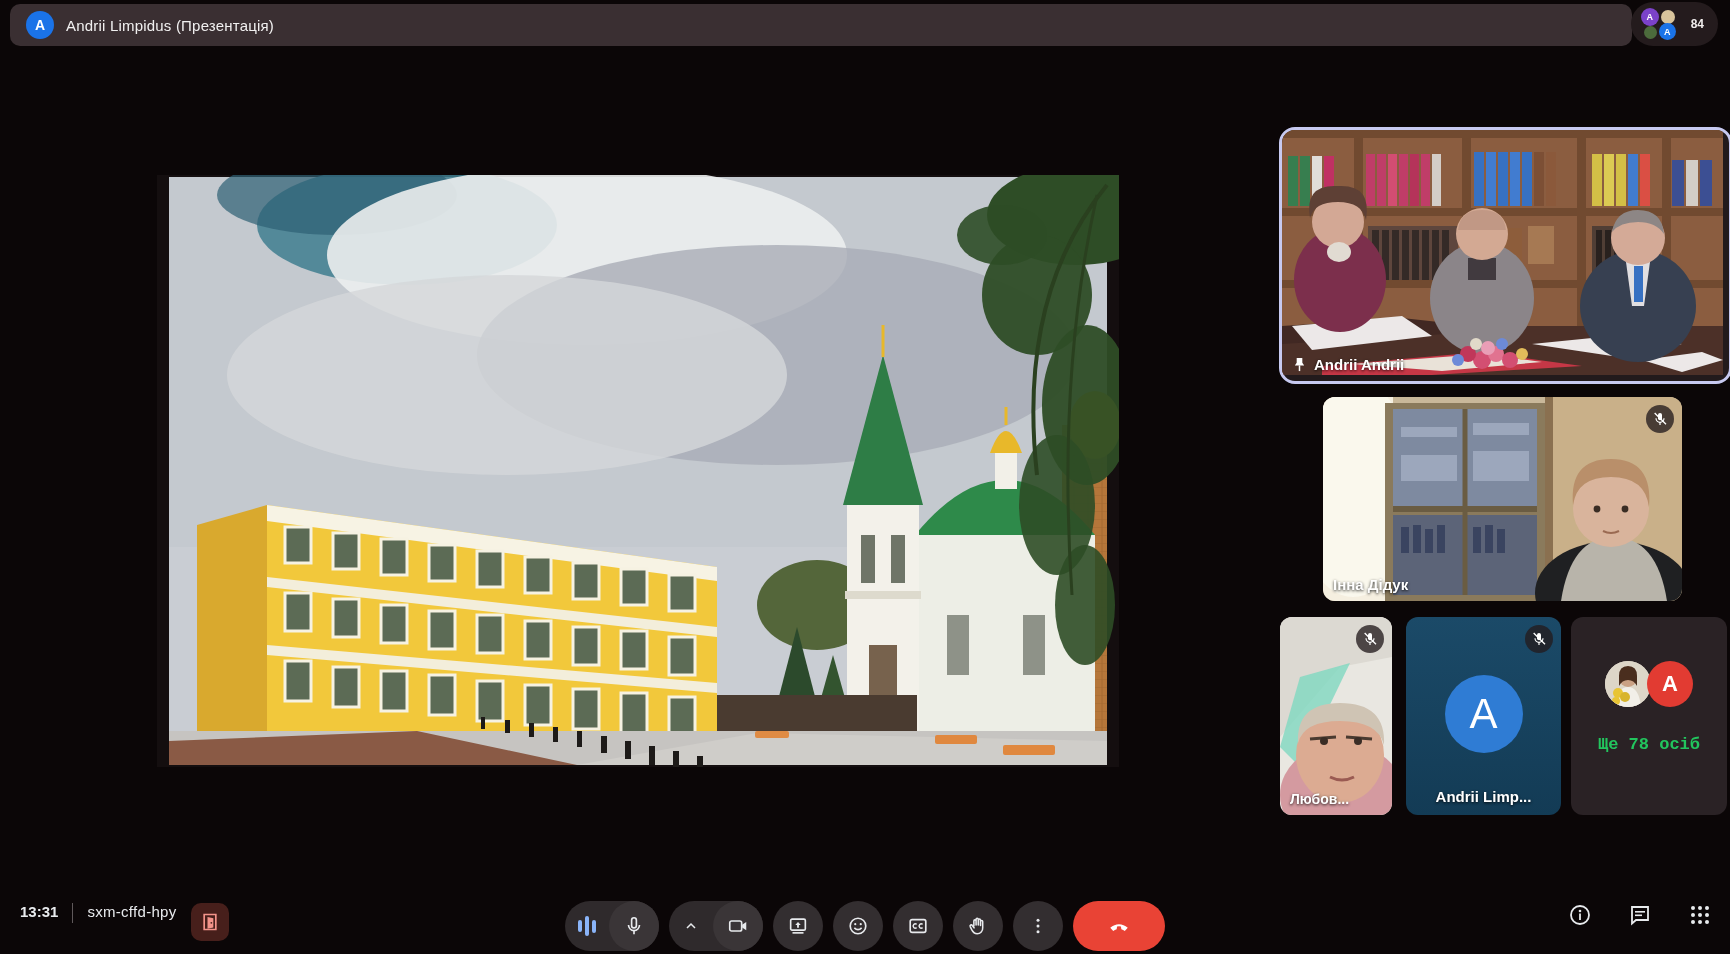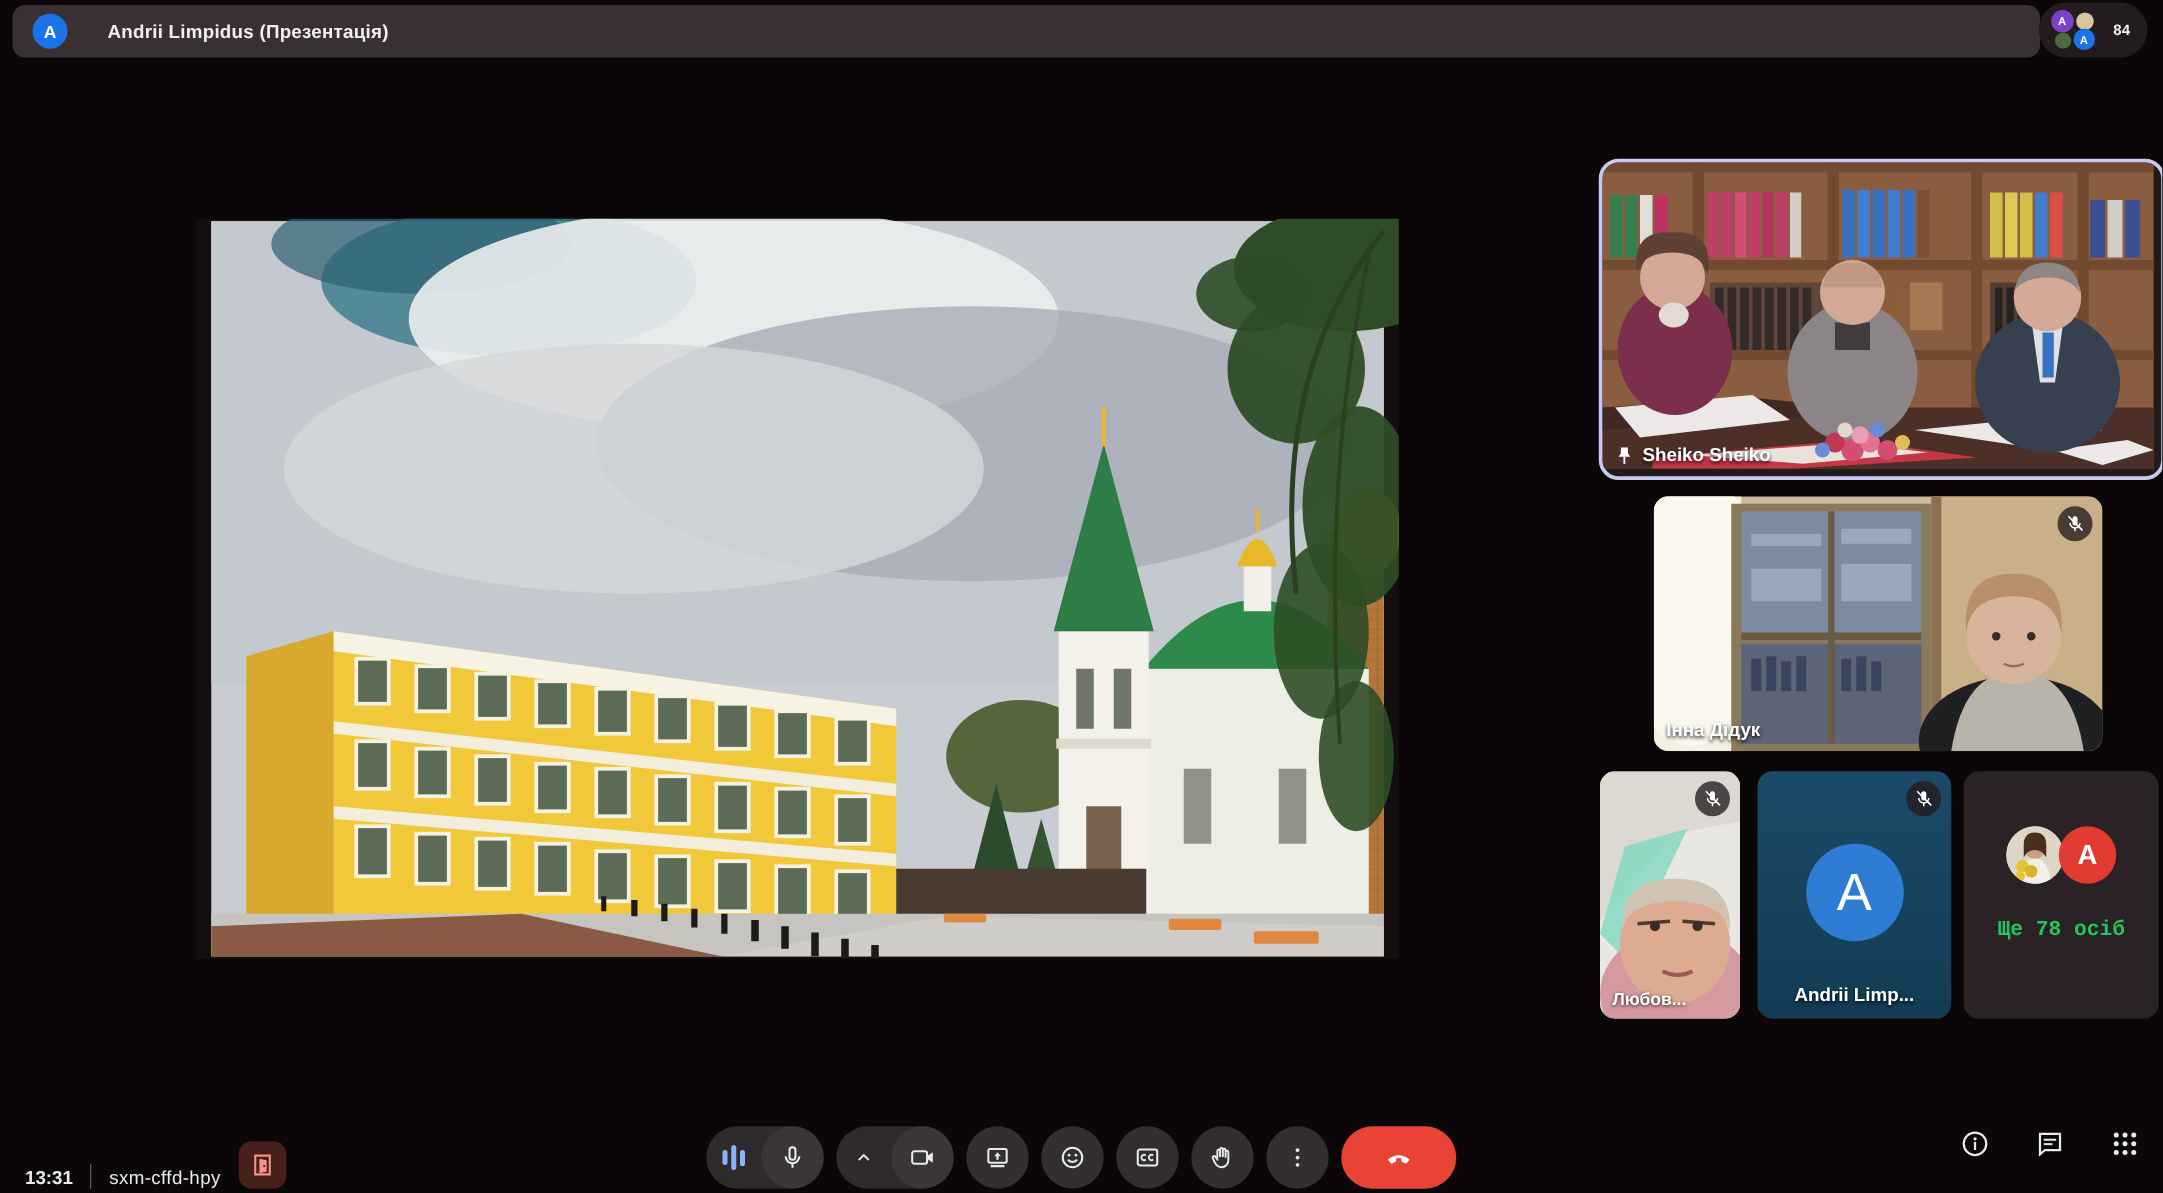--- a/index.html
+++ b/index.html
@@ -5,21 +5,21 @@
   html,body{margin:0;padding:0;background:#0b0607;}
   .stage{position:relative;width:1730px;height:954px;background:#0b0607;overflow:hidden;
          font-family:"Liberation Sans","DejaVu Sans",sans-serif;color:#fff;}
 
   
   .presenter-pill{position:absolute;left:10px;top:4px;width:1622px;height:42px;
     background:#3a2f32;border-radius:10px;display:flex;align-items:center;}
   .presenter-avatar{width:28px;height:28px;border-radius:50%;background:#1a73e8;
     margin-left:16px;display:flex;align-items:center;justify-content:center;
     font-size:14px;font-weight:bold;color:#fff;}
-  .presenter-label{margin-left:32px;font-size:15px;font-weight:700;color:#f1f0f0;letter-spacing:.2px;}
+  .presenter-label{margin-left:12px;font-size:15px;font-weight:400;color:#f1f0f0;letter-spacing:.2px;}
 
   .people-badge{position:absolute;right:12px;top:2px;height:44px;display:flex;align-items:center;
     background:#241b1d;border-radius:22px;padding:0 14px 0 8px;}
   .mini-cluster{position:relative;width:44px;height:36px;}
   .mini-av{position:absolute;border-radius:50%;display:flex;align-items:center;justify-content:center;
     font-size:9px;font-weight:bold;color:#fff;}
   .mini-av.purple{left:2px;top:2px;width:18px;height:18px;background:#7b42c9;}
   .mini-av.tan{left:22px;top:4px;width:14px;height:14px;background:#d9c49c;}
   .mini-av.green{left:5px;top:20px;width:13px;height:13px;background:#4c6b3c;}
   .mini-av.blue{left:20px;top:17px;width:17px;height:17px;background:#1a73e8;}
@@ -48,21 +48,21 @@
   .overflow-avatars{position:absolute;left:50%;top:44px;transform:translateX(-50%);
     display:flex;align-items:center;}
   .ov-av{width:46px;height:46px;border-radius:50%;overflow:hidden;}
   .ov-av.photo{background:#ddd6c8;}
   .ov-av.red{background:#e23b32;display:flex;align-items:center;justify-content:center;
     font-size:22px;font-weight:bold;color:#fff;margin-left:-4px;}
   .overflow-label{position:absolute;left:0;right:0;top:118px;text-align:center;
     font-size:17px;color:#22c55e;font-weight:600;font-family:Liberation Mono, monospace;}
 
   
-  .bottom-left{position:absolute;left:20px;top:903px;height:48px;display:flex;align-items:flex-end;gap:14px;}
+  .bottom-left{position:absolute;left:20px;top:903px;height:48px;display:flex;align-items:flex-start;gap:14px;}
   .time-text{font-size:15px;font-weight:bold;color:#e8eaed;}
   .bl-divider{width:1px;height:20px;background:#5f585a;}
   .meeting-code{font-size:15px;font-weight:normal;color:#e8eaed;letter-spacing:.3px;}
   .leave-room-btn{width:38px;height:38px;border-radius:10px;background:#471f1b;
     display:flex;align-items:center;justify-content:center;border:none;cursor:pointer;}
 
   .controls{position:absolute;left:0;right:0;top:901px;display:flex;align-items:center;
     justify-content:center;gap:10px;}
   .ctl-pill{display:flex;align-items:center;background:#2f2a2c;border-radius:26px;height:50px;}
   .ctl-seg{width:44px;height:50px;display:flex;align-items:center;justify-content:center;}
@@ -324,21 +324,21 @@
         <circle cx="176" cy="230" r="6" fill="#6a8ad8"></circle>
       </g>
       <rect x="0" y="0" width="441" height="245" fill="#9a8ad8" opacity="0.08"></rect>
     </svg>
     
     <div class="tile-name">
       <svg width="15" height="15" viewBox="0 0 16 16">
         <path d="M5 1 h6 v5 l2 3 H3 l2 -3 z" fill="#fff"></path>
         <rect x="7.2" y="9" width="1.6" height="6" fill="#fff"></rect>
       </svg>
-      <span>Sheiko Sheiko</span>
+      <span>Andrii Andrii</span>
     </div>
   </div>
 
   <div class="tile tile-lyubov">
     <svg width="112" height="198" viewBox="0 0 112 198">
       <rect width="112" height="198" fill="#e9e7e1"></rect>
       <polygon points="0,120 60,50 112,40 112,0 0,0" fill="#dcd9d2"></polygon>
       <polygon points="0,130 20,60 70,46 20,150" fill="#7fd8c0" opacity="0.8"></polygon>
       <line x1="18" y1="142" x2="92" y2="120" stroke="#b8b4ac" stroke-width="4"></line>
 

